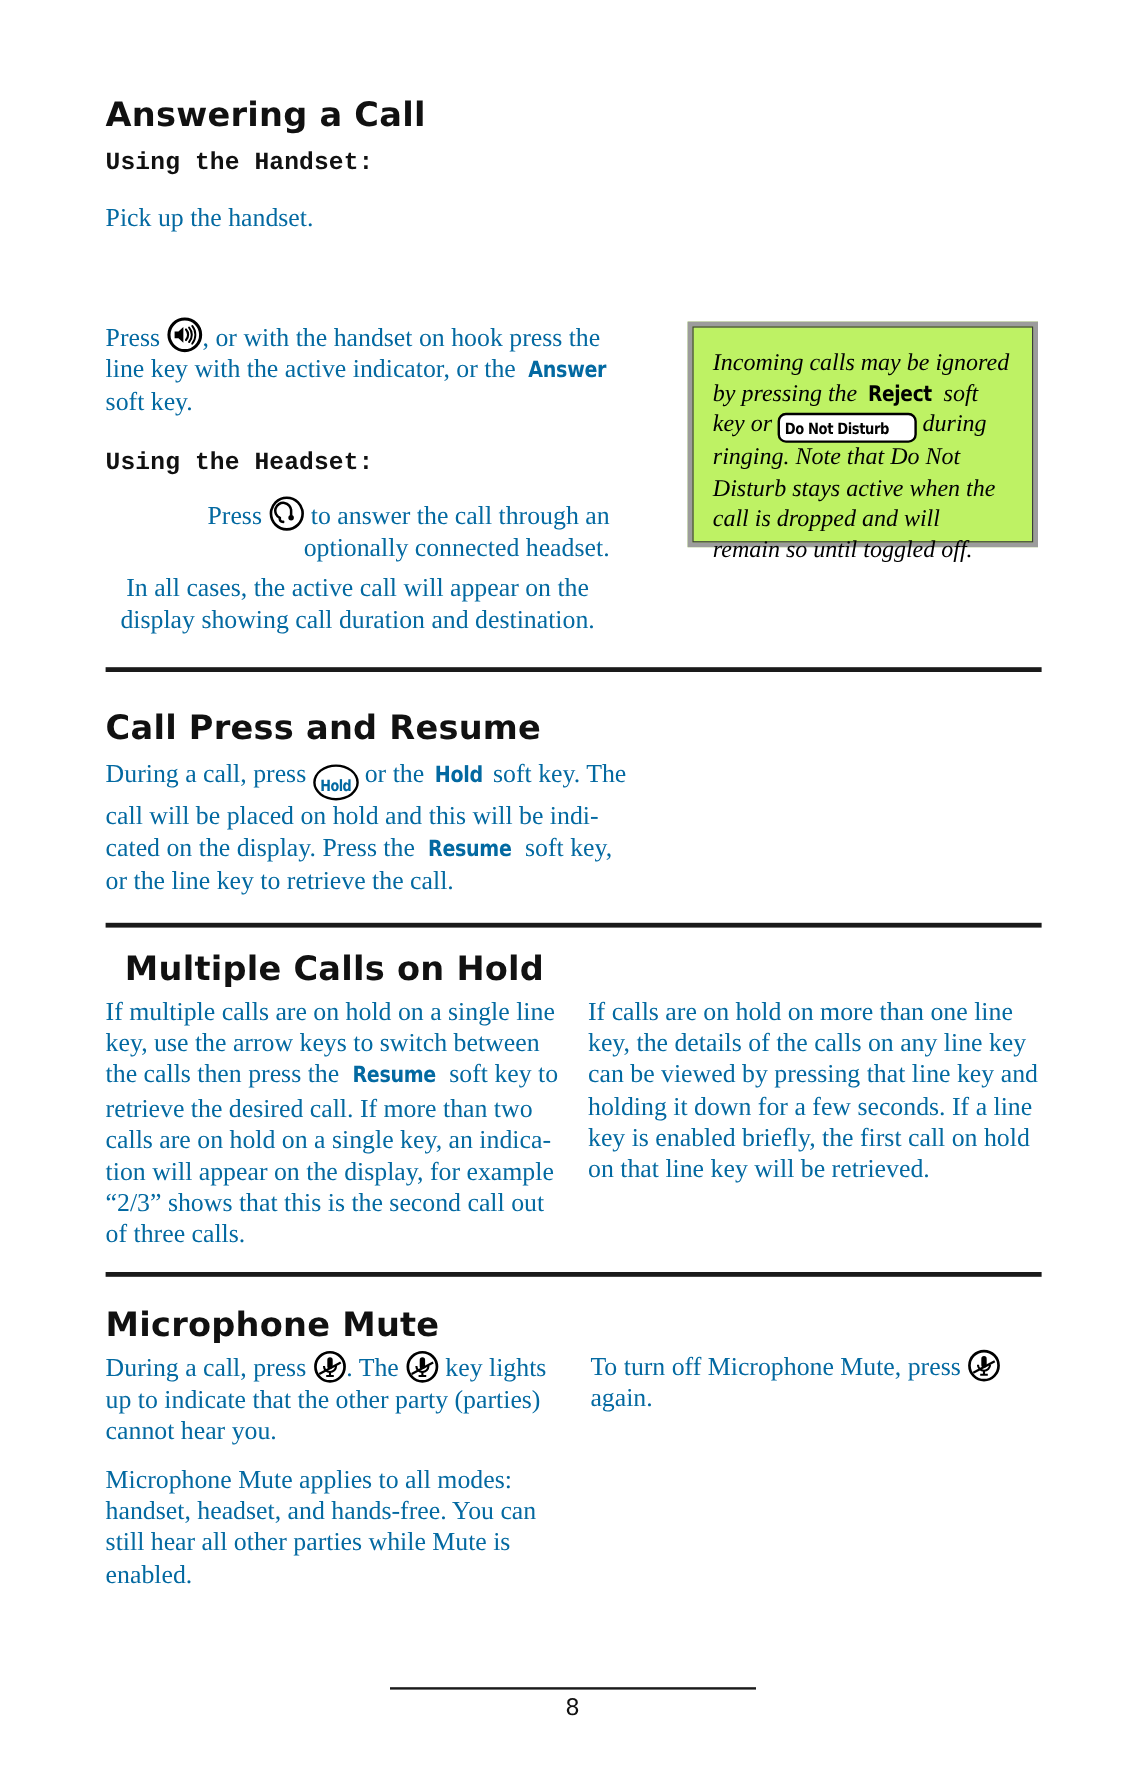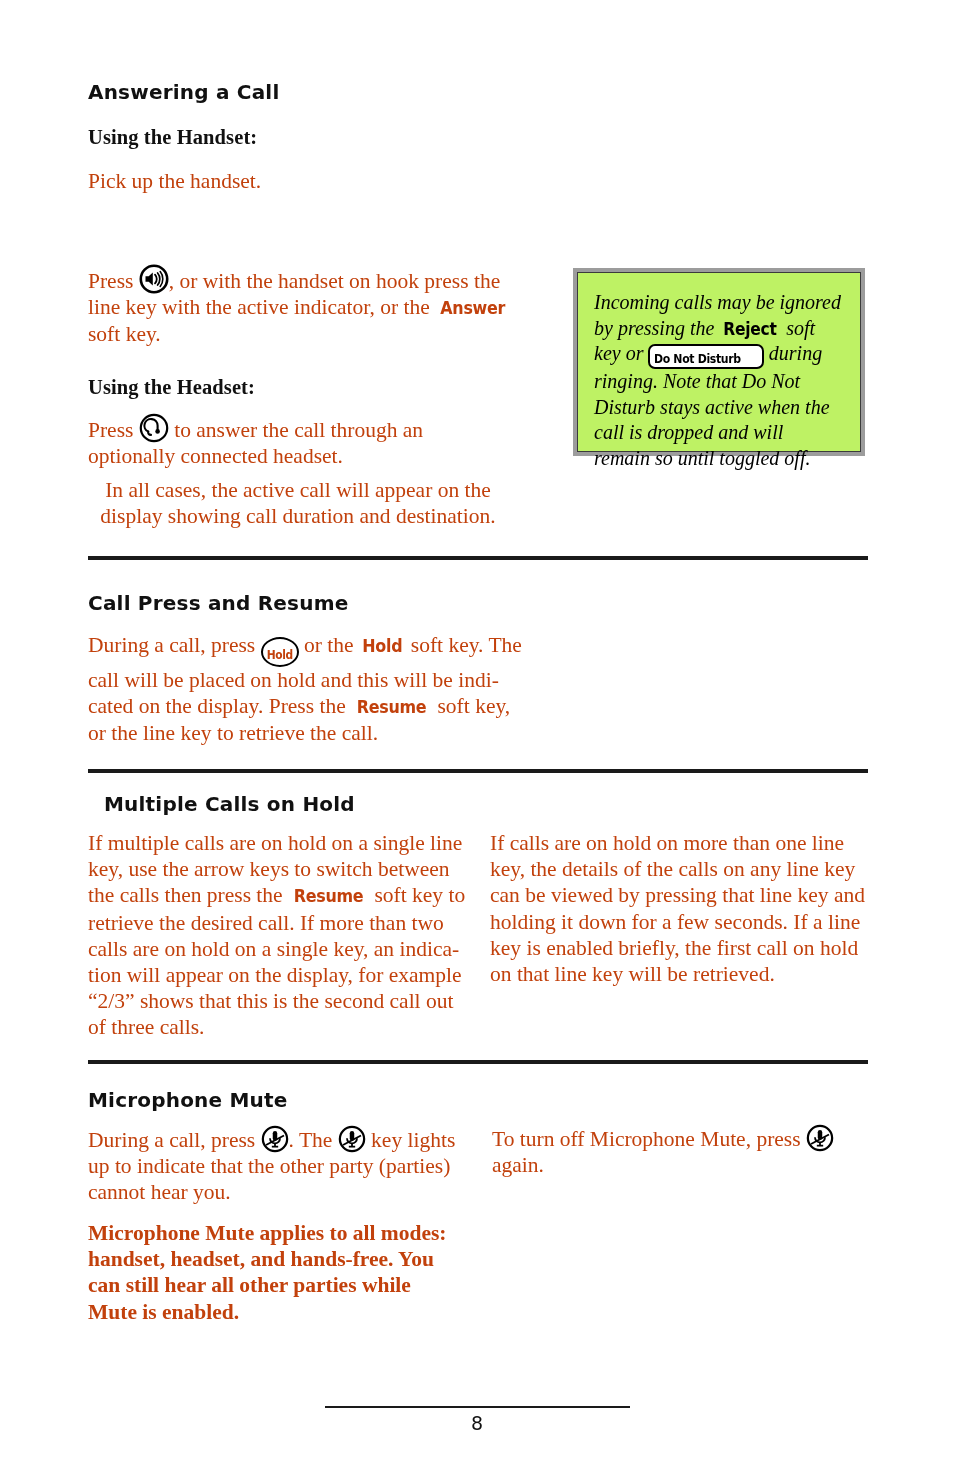--- a/index.html
+++ b/index.html
@@ -19,40 +19,40 @@
     position: absolute;
     left: 0; top: 0;
     width: 954px;
     height: 1475px;
   }
 
   
   .h-major {
     font-family: "DejaVu Sans", "Liberation Sans", sans-serif;
     font-weight: bold;
-    font-size: 20px;
+    font-size: 28px;
     letter-spacing: 0.2px;
     line-height: 1.1;
     color: #111;
   }
   .h-minor {
-    font-family: Liberation Serif, serif;
+    font-family: Liberation Mono, monospace;
     font-weight: bold;
     font-size: 20.5px;
     letter-spacing: 0.1px;
     line-height: 1.1;
     color: #111;
   }
 
   
   .body-text {
     font-family: "Liberation Serif", "DejaVu Serif", serif;
     font-size: 21.5px;
     line-height: 26.2px;
-    color: #c2410c;
+    color: #0369a1;
     text-align: left;
   }
   .soft-key {
     font-family: "DejaVu Sans", "Liberation Sans", sans-serif;
     font-weight: bold;
     font-size: 18.5px;
     letter-spacing: -0.3px;
     transform: scaleX(0.86);
     display: inline-block;
     transform-origin: center;
@@ -186,21 +186,21 @@
           <circle cx="15" cy="15" r="13.2" fill="none" stroke="#000" stroke-width="2.6"></circle>
           <path d="M6.5 12.2 h3.2 L13.8 8.4 v13.2 L9.7 17.8 H6.5 Z" fill="#000"></path>
           <path d="M16.0 10.6 a6.4 6.4 0 0 1 0 8.8" fill="none" stroke="#000" stroke-width="1.8" stroke-linecap="round"></path>
           <path d="M18.6 9.0 a9.2 9.2 0 0 1 0 12.0" fill="none" stroke="#000" stroke-width="1.7" stroke-linecap="round"></path>
           <path d="M21.2 7.6 a11.8 11.8 0 0 1 0 14.8" fill="none" stroke="#000" stroke-width="1.6" stroke-linecap="round"></path>
         </svg></span><span>, or with the handset on hook press the line key with the active indicator, or the </span><span class="soft-key">Answer</span><span> soft key.</span>
   </div>
 
   <div class="abs h-minor" style="left:88px; top:376px;">Using the Headset:</div>
 
-  <div class="abs body-text" style="left:88px; top:413px; width:420px;">
+  <div class="abs body-text" style="left:88px; top:413px; width:420px;text-align:right;">
     <span>Press </span><span class="icon-circle"><svg width="30" height="30" viewBox="0 0 30 30">
           <circle cx="15" cy="15" r="13.2" fill="none" stroke="#000" stroke-width="2.2"></circle>
           <path d="M9.2 18.6 a6.6 6.6 0 1 1 9.4 -6.0 v5.0" fill="none" stroke="#000" stroke-width="2.1" stroke-linecap="round"></path>
           <path d="M9.2 18.6 q-0.4 3.2 2.8 3.3" fill="none" stroke="#000" stroke-width="2.1" stroke-linecap="round"></path>
           <circle cx="18.6" cy="18.4" r="2.3" fill="#000"></circle>
         </svg></span><span> to answer the call through an optionally connected headset.</span>
   </div>
 
   <div class="abs body-text" style="left:88px; top:477px; width:420px;text-align:center;">In all cases, the active call will appear on the display showing call duration and destination.</div>
 
@@ -245,21 +245,21 @@
           <rect x="12.6" y="6.4" width="4.8" height="10.4" rx="2.4" fill="#000"></rect>
           <path d="M9.6 14.2 a5.4 5.4 0 0 0 10.8 0" fill="none" stroke="#000" stroke-width="1.9"></path>
           <line x1="15" y1="19.6" x2="15" y2="23.2" stroke="#000" stroke-width="1.9"></line>
           <line x1="11.6" y1="23.2" x2="18.4" y2="23.2" stroke="#000" stroke-width="1.9"></line>
           <line x1="5.4" y1="21.4" x2="24.6" y2="11.2" stroke="#000" stroke-width="2.0"></line>
         </svg></span><span> key lights up to indicate that the other party (parties) cannot hear you.</span>
   </div>
 
   <div class="abs h-major" style="left:88px; top:1089px;">Microphone Mute</div>
 
-  <div class="abs body-text" style="left:88px; top:1220px; width:372px;font-weight:bold;">Microphone Mute applies to all modes: handset, headset, and hands-free.  You can still hear all other parties while Mute is enabled.</div>
+  <div class="abs body-text" style="left:88px; top:1220px; width:372px;">Microphone Mute applies to all modes: handset, headset, and hands-free.  You can still hear all other parties while Mute is enabled.</div>
 
   <div class="abs body-text" style="left:492px; top:1124px; width:378px;">
     <span>To turn off Microphone Mute, press </span><span class="icon-circle"><svg width="28" height="28" viewBox="0 0 30 30">
           <circle cx="15" cy="15" r="13" fill="none" stroke="#000" stroke-width="2.4"></circle>
           <rect x="12.6" y="6.4" width="4.8" height="10.4" rx="2.4" fill="#000"></rect>
           <path d="M9.6 14.2 a5.4 5.4 0 0 0 10.8 0" fill="none" stroke="#000" stroke-width="1.9"></path>
           <line x1="15" y1="19.6" x2="15" y2="23.2" stroke="#000" stroke-width="1.9"></line>
           <line x1="11.6" y1="23.2" x2="18.4" y2="23.2" stroke="#000" stroke-width="1.9"></line>
           <line x1="5.4" y1="21.4" x2="24.6" y2="11.2" stroke="#000" stroke-width="2.0"></line>
         </svg></span><span> again.</span>

